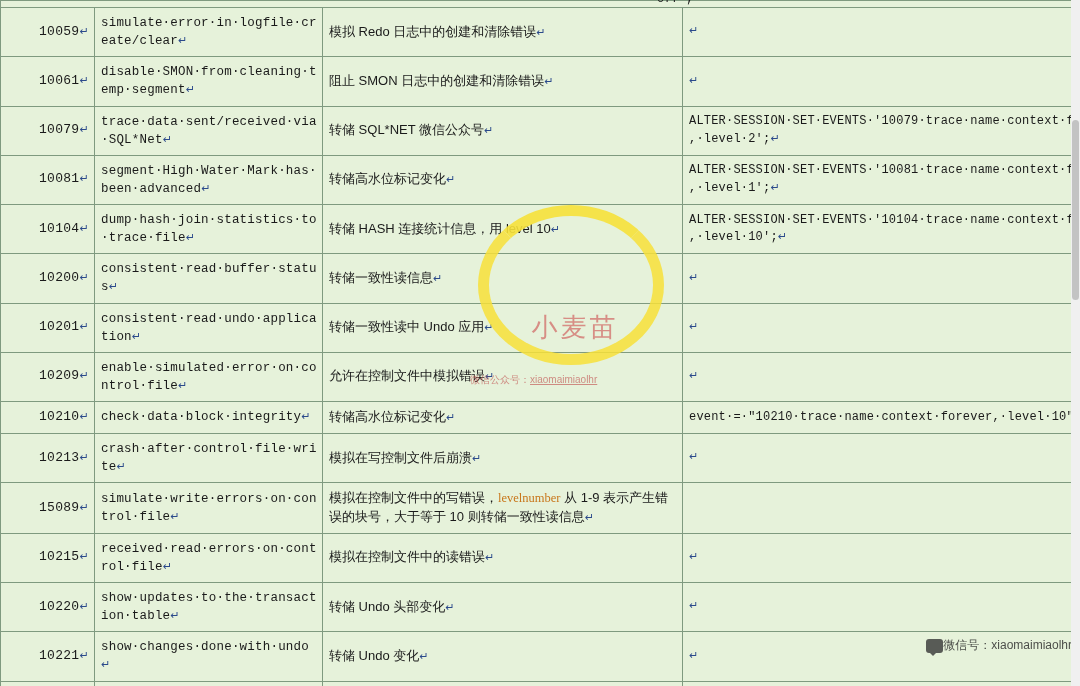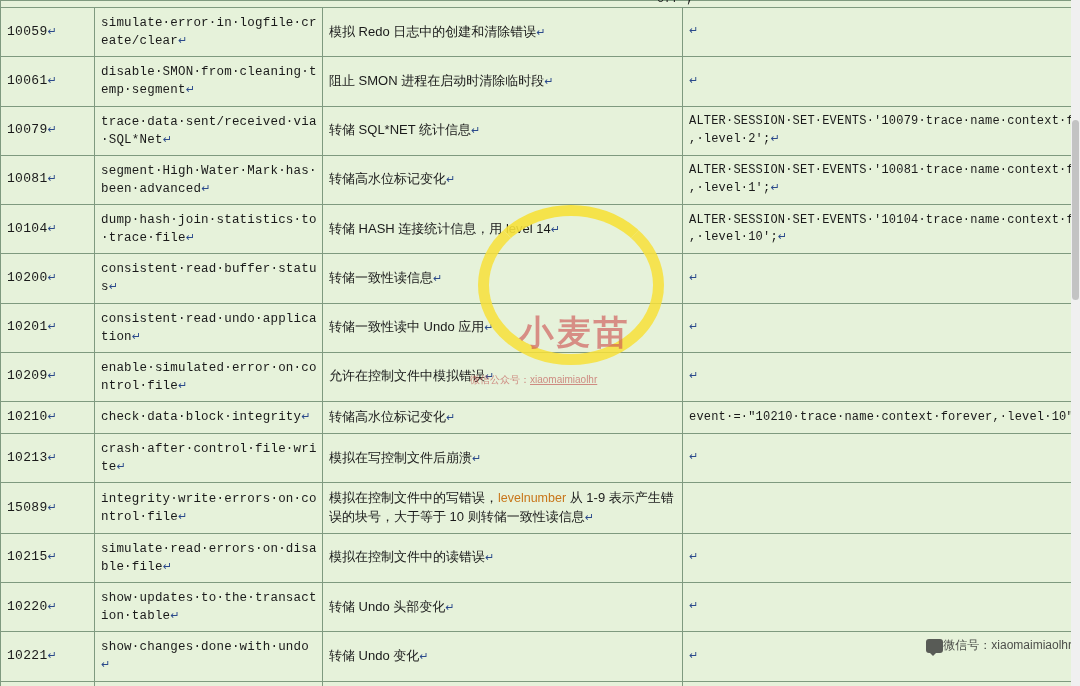--- a/index.html
+++ b/index.html
@@ -29,21 +29,21 @@
   }
   table.doc-table td {
     border: 1px solid #7f9a7f;
     vertical-align: middle;
     background: #e6f2da;
     padding: 6px 5px 6px 6px;
     line-height: 1.45;
   }
   td.col-code {
     width: 82px;
-    text-align: left;
+    text-align: right;
     font-family: "Liberation Mono", monospace;
     font-size: 13px;
     color: #1a1a1a;
     letter-spacing: 0.3px;
   }
   td.col-en {
     width: 216px;
     font-family: "Liberation Mono", monospace;
     font-size: 12.5px;
     color: #1a1a1a;
@@ -69,21 +69,21 @@
     font-family: "Liberation Sans", sans-serif;
     font-size: 11px;
   }
   .empty-mark {
     color: #2b4a8b;
     font-size: 11px;
     font-family: "Liberation Sans", sans-serif;
   }
   .hl-orange {
     color: #c8761a;
-    font-family: Liberation Sans, sans-serif;
+    font-family: Liberation Serif, serif;
     font-size: 12.5px;
   }
   .top-clip {
     height: 6px;
     background: #e6f2da;
     border-left: 1px solid #7f9a7f;
     border-right: 1px solid #7f9a7f;
     border-top: 1px solid #7f9a7f;
     position: relative;
     z-index: 2;
@@ -117,22 +117,22 @@
     box-sizing: border-box;
     border-top-color: rgba(247, 225, 58, 0.9);
   }
   .wm-text {
     position: absolute;
     left: 20px;
     top: 105px;
     width: 170px;
     text-align: center;
     font-family: "Liberation Sans", sans-serif;
-    font-size: 34px;
-    font-weight: bold;
+    font-size: 26px;
+    font-weight: normal;
     color: rgba(205, 80, 80, 0.62);
     letter-spacing: 3px;
   }
   .wm-sub {
     position: absolute;
     left: 0px;
     top: 168px;
     width: 210px;
     font-family: "Liberation Sans", sans-serif;
     font-size: 10px;
@@ -209,42 +209,42 @@
       <tr>
         <td class="col-code"><span>10059</span><span class="pilcrow">↵</span></td>
         <td class="col-en"><span>simulate·error·in·logfile·create/clear</span><span class="pilcrow">↵</span></td>
         <td class="col-cn"><span>模拟 Redo 日志中的创建和清除错误</span><span class="pilcrow">↵</span></td>
         <td class="col-sql"><span></span><span class="empty-mark">↵</span></td>
       </tr>
 
       <tr>
         <td class="col-code"><span>10061</span><span class="pilcrow">↵</span></td>
         <td class="col-en"><span>disable·SMON·from·cleaning·temp·segment</span><span class="pilcrow">↵</span></td>
-        <td class="col-cn"><span>阻止 SMON 进程在启动时清除临时段</span><span class="pilcrow">↵</span></td>
+        <td class="col-cn"><span>阻止 SMON 日志中的创建和清除错误</span><span class="pilcrow">↵</span></td>
         <td class="col-sql"><span></span><span class="empty-mark">↵</span></td>
       </tr>
 
       <tr>
         <td class="col-code"><span>10079</span><span class="pilcrow">↵</span></td>
         <td class="col-en"><span>trace·data·sent/received·via·SQL*Net</span><span class="pilcrow">↵</span></td>
-        <td class="col-cn"><span>转储 SQL*NET 统计信息</span><span class="pilcrow">↵</span></td>
+        <td class="col-cn"><span>转储 SQL*NET 微信公众号</span><span class="pilcrow">↵</span></td>
         <td class="col-sql"><span>ALTER·SESSION·SET·EVENTS·'10079·trace·name·context·forever,·level·2';</span><span class="pilcrow">↵</span></td>
       </tr>
 
       <tr>
         <td class="col-code"><span>10081</span><span class="pilcrow">↵</span></td>
         <td class="col-en"><span>segment·High·Water·Mark·has·been·advanced</span><span class="pilcrow">↵</span></td>
         <td class="col-cn"><span>转储高水位标记变化</span><span class="pilcrow">↵</span></td>
         <td class="col-sql"><span>ALTER·SESSION·SET·EVENTS·'10081·trace·name·context·forever,·level·1';</span><span class="pilcrow">↵</span></td>
       </tr>
 
       <tr>
         <td class="col-code"><span>10104</span><span class="pilcrow">↵</span></td>
         <td class="col-en"><span>dump·hash·join·statistics·to·trace·file</span><span class="pilcrow">↵</span></td>
-        <td class="col-cn"><span>转储 HASH 连接统计信息，用 level 14</span><span class="pilcrow">↵</span></td>
+        <td class="col-cn"><span>转储 HASH 连接统计信息，用 level 10</span><span class="pilcrow">↵</span></td>
         <td class="col-sql"><span>ALTER·SESSION·SET·EVENTS·'10104·trace·name·context·forever,·level·10';</span><span class="pilcrow">↵</span></td>
       </tr>
 
       <tr>
         <td class="col-code"><span>10200</span><span class="pilcrow">↵</span></td>
         <td class="col-en"><span>consistent·read·buffer·status</span><span class="pilcrow">↵</span></td>
         <td class="col-cn"><span>转储一致性读信息</span><span class="pilcrow">↵</span></td>
         <td class="col-sql"><span></span><span class="empty-mark">↵</span></td>
       </tr>
 
@@ -271,28 +271,28 @@
 
       <tr>
         <td class="col-code"><span>10213</span><span class="pilcrow">↵</span></td>
         <td class="col-en"><span>crash·after·control·file·write</span><span class="pilcrow">↵</span></td>
         <td class="col-cn"><span>模拟在写控制文件后崩溃</span><span class="pilcrow">↵</span></td>
         <td class="col-sql"><span></span><span class="empty-mark">↵</span></td>
       </tr>
 
       <tr>
         <td class="col-code"><span>15089</span><span class="pilcrow">↵</span></td>
-        <td class="col-en"><span>integrity·write·errors·on·control·file</span><span class="pilcrow">↵</span></td>
+        <td class="col-en"><span>simulate·write·errors·on·control·file</span><span class="pilcrow">↵</span></td>
         <td class="col-cn"><span>模拟在控制文件中的写错误，</span><span class="hl-orange">levelnumber</span><span> 从 1-9 表示产生错误的块号，大于等于 10 则</span><span>转储一致性读信息</span><span class="pilcrow">↵</span></td>
         <td class="col-sql"><span></span></td>
       </tr>
 
       <tr>
         <td class="col-code"><span>10215</span><span class="pilcrow">↵</span></td>
-        <td class="col-en"><span>simulate·read·errors·on·disable·file</span><span class="pilcrow">↵</span></td>
+        <td class="col-en"><span>received·read·errors·on·control·file</span><span class="pilcrow">↵</span></td>
         <td class="col-cn"><span>模拟在控制文件中的读错误</span><span class="pilcrow">↵</span></td>
         <td class="col-sql"><span></span><span class="empty-mark">↵</span></td>
       </tr>
 
       <tr>
         <td class="col-code"><span>10220</span><span class="pilcrow">↵</span></td>
         <td class="col-en"><span>show·updates·to·the·transaction·table</span><span class="pilcrow">↵</span></td>
         <td class="col-cn"><span>转储 Undo 头部变化</span><span class="pilcrow">↵</span></td>
         <td class="col-sql"><span></span><span class="empty-mark">↵</span></td>
       </tr>

